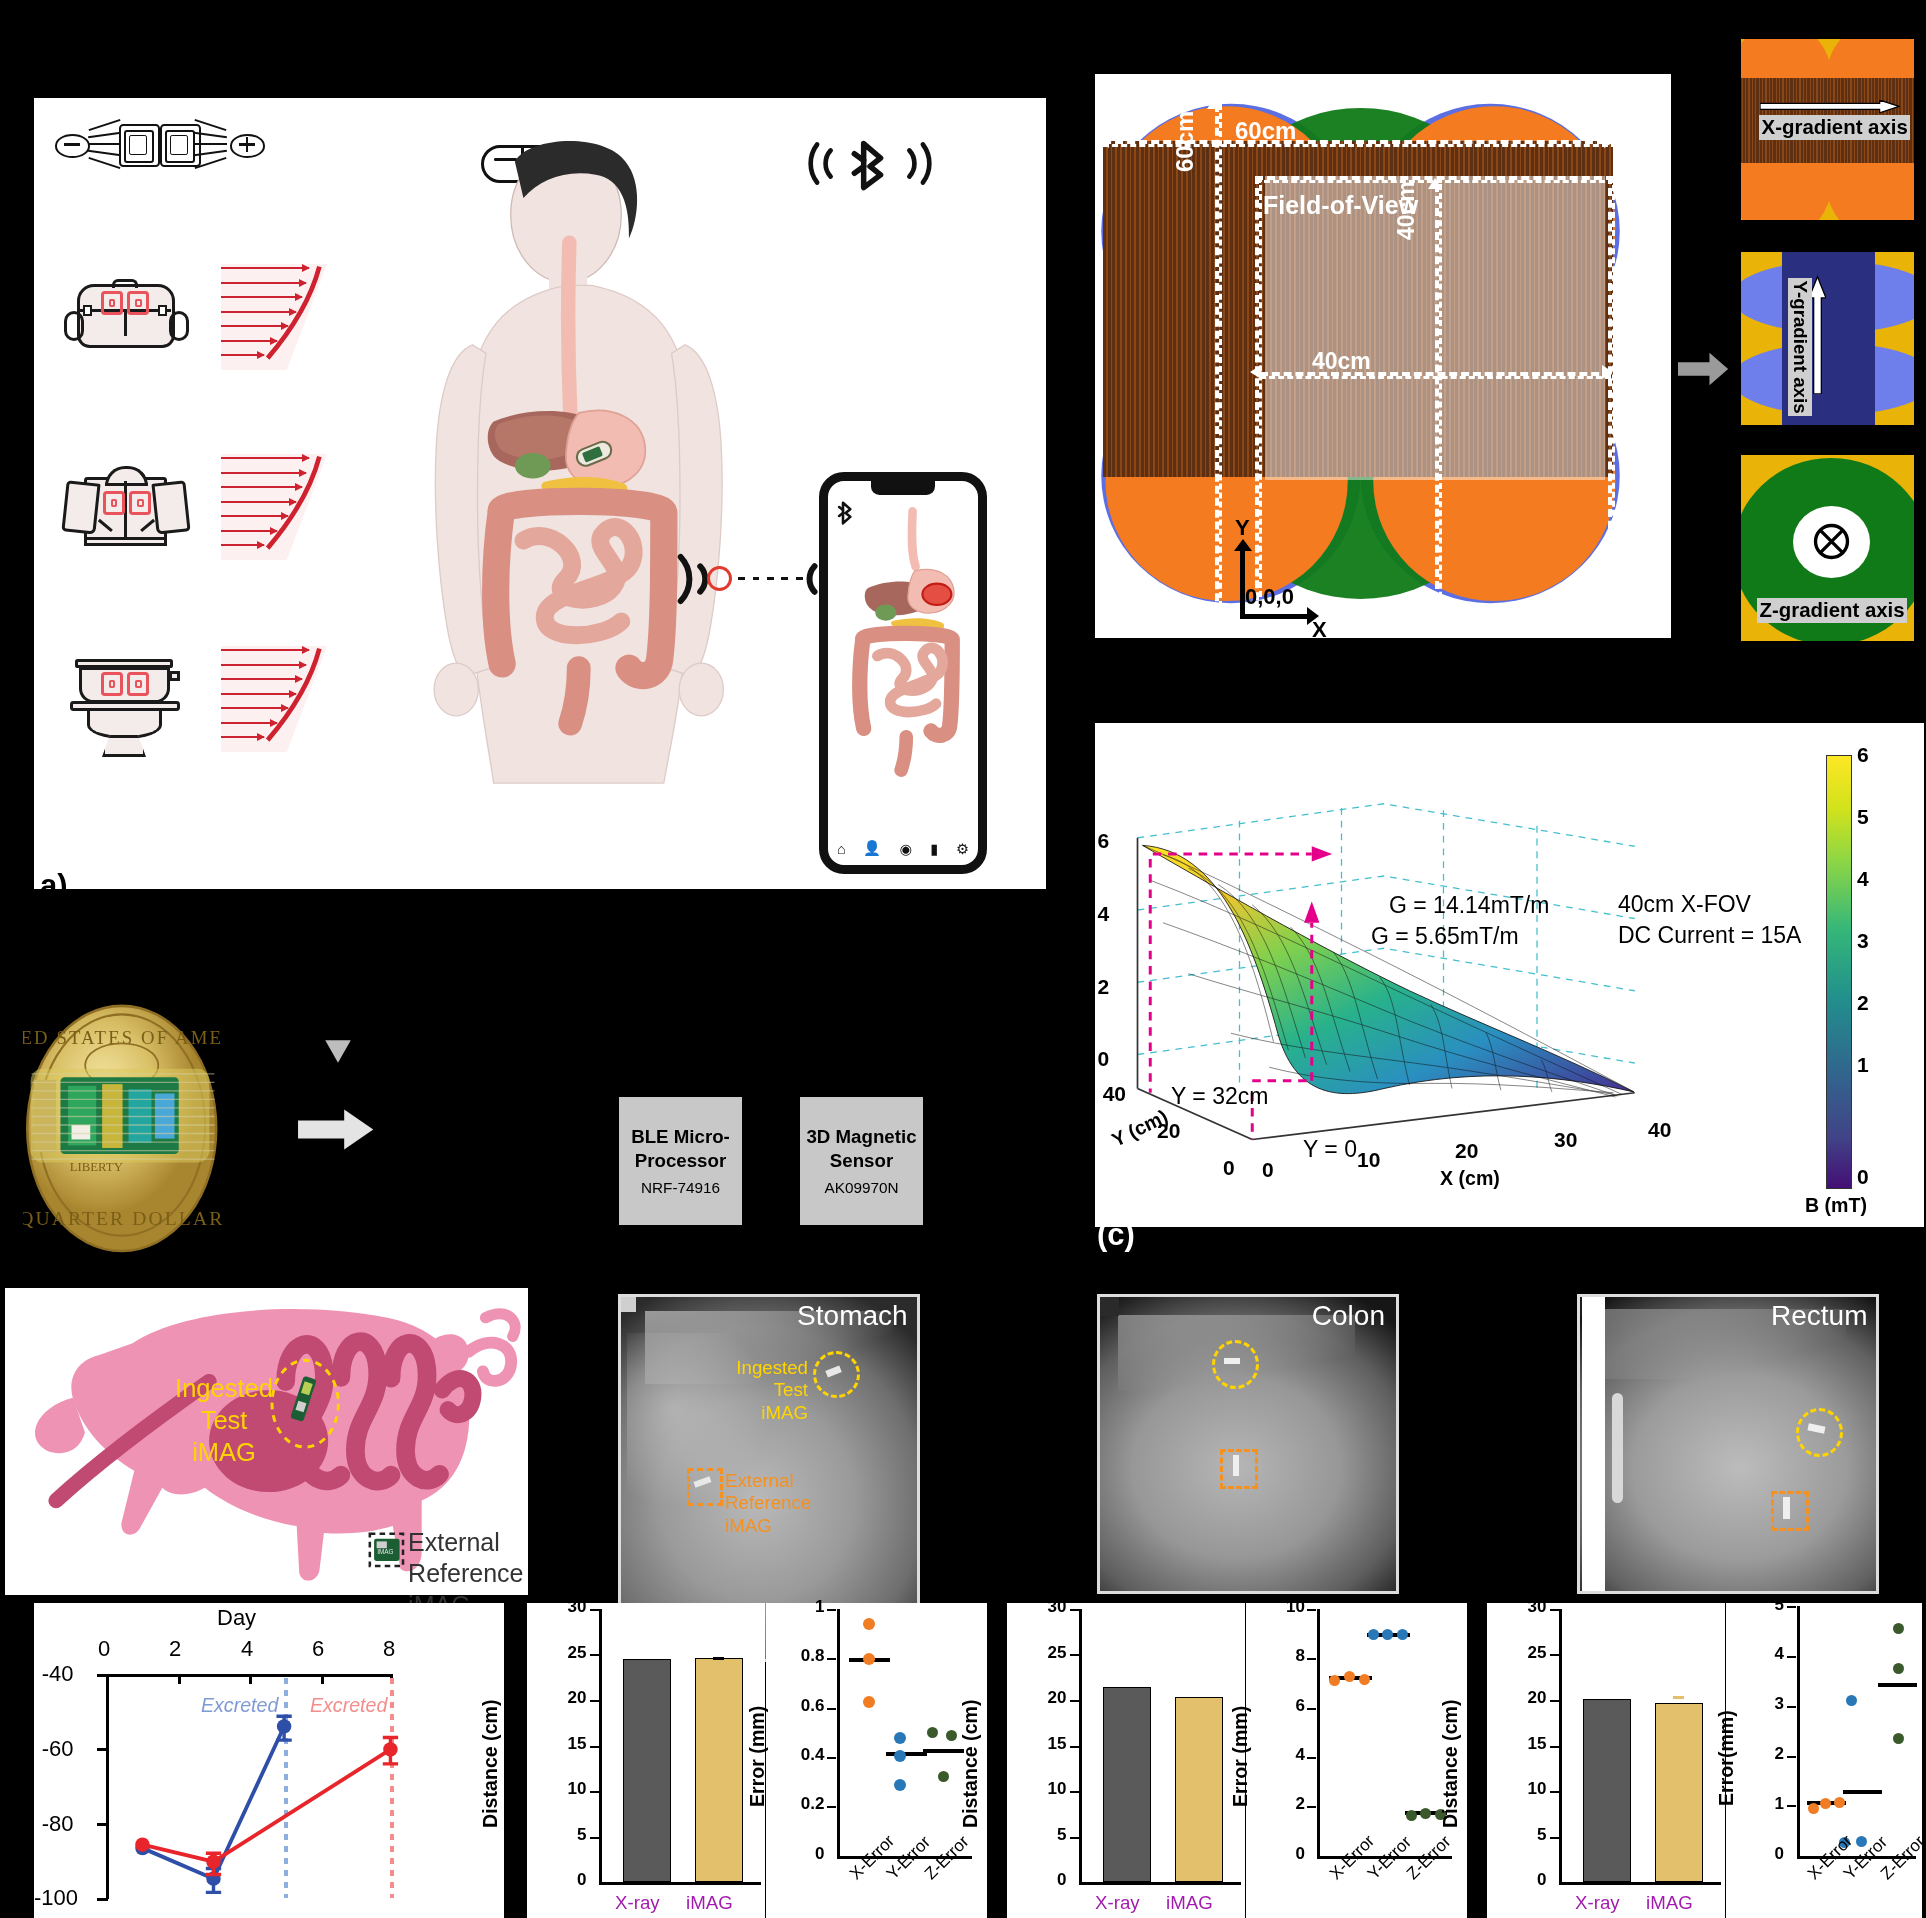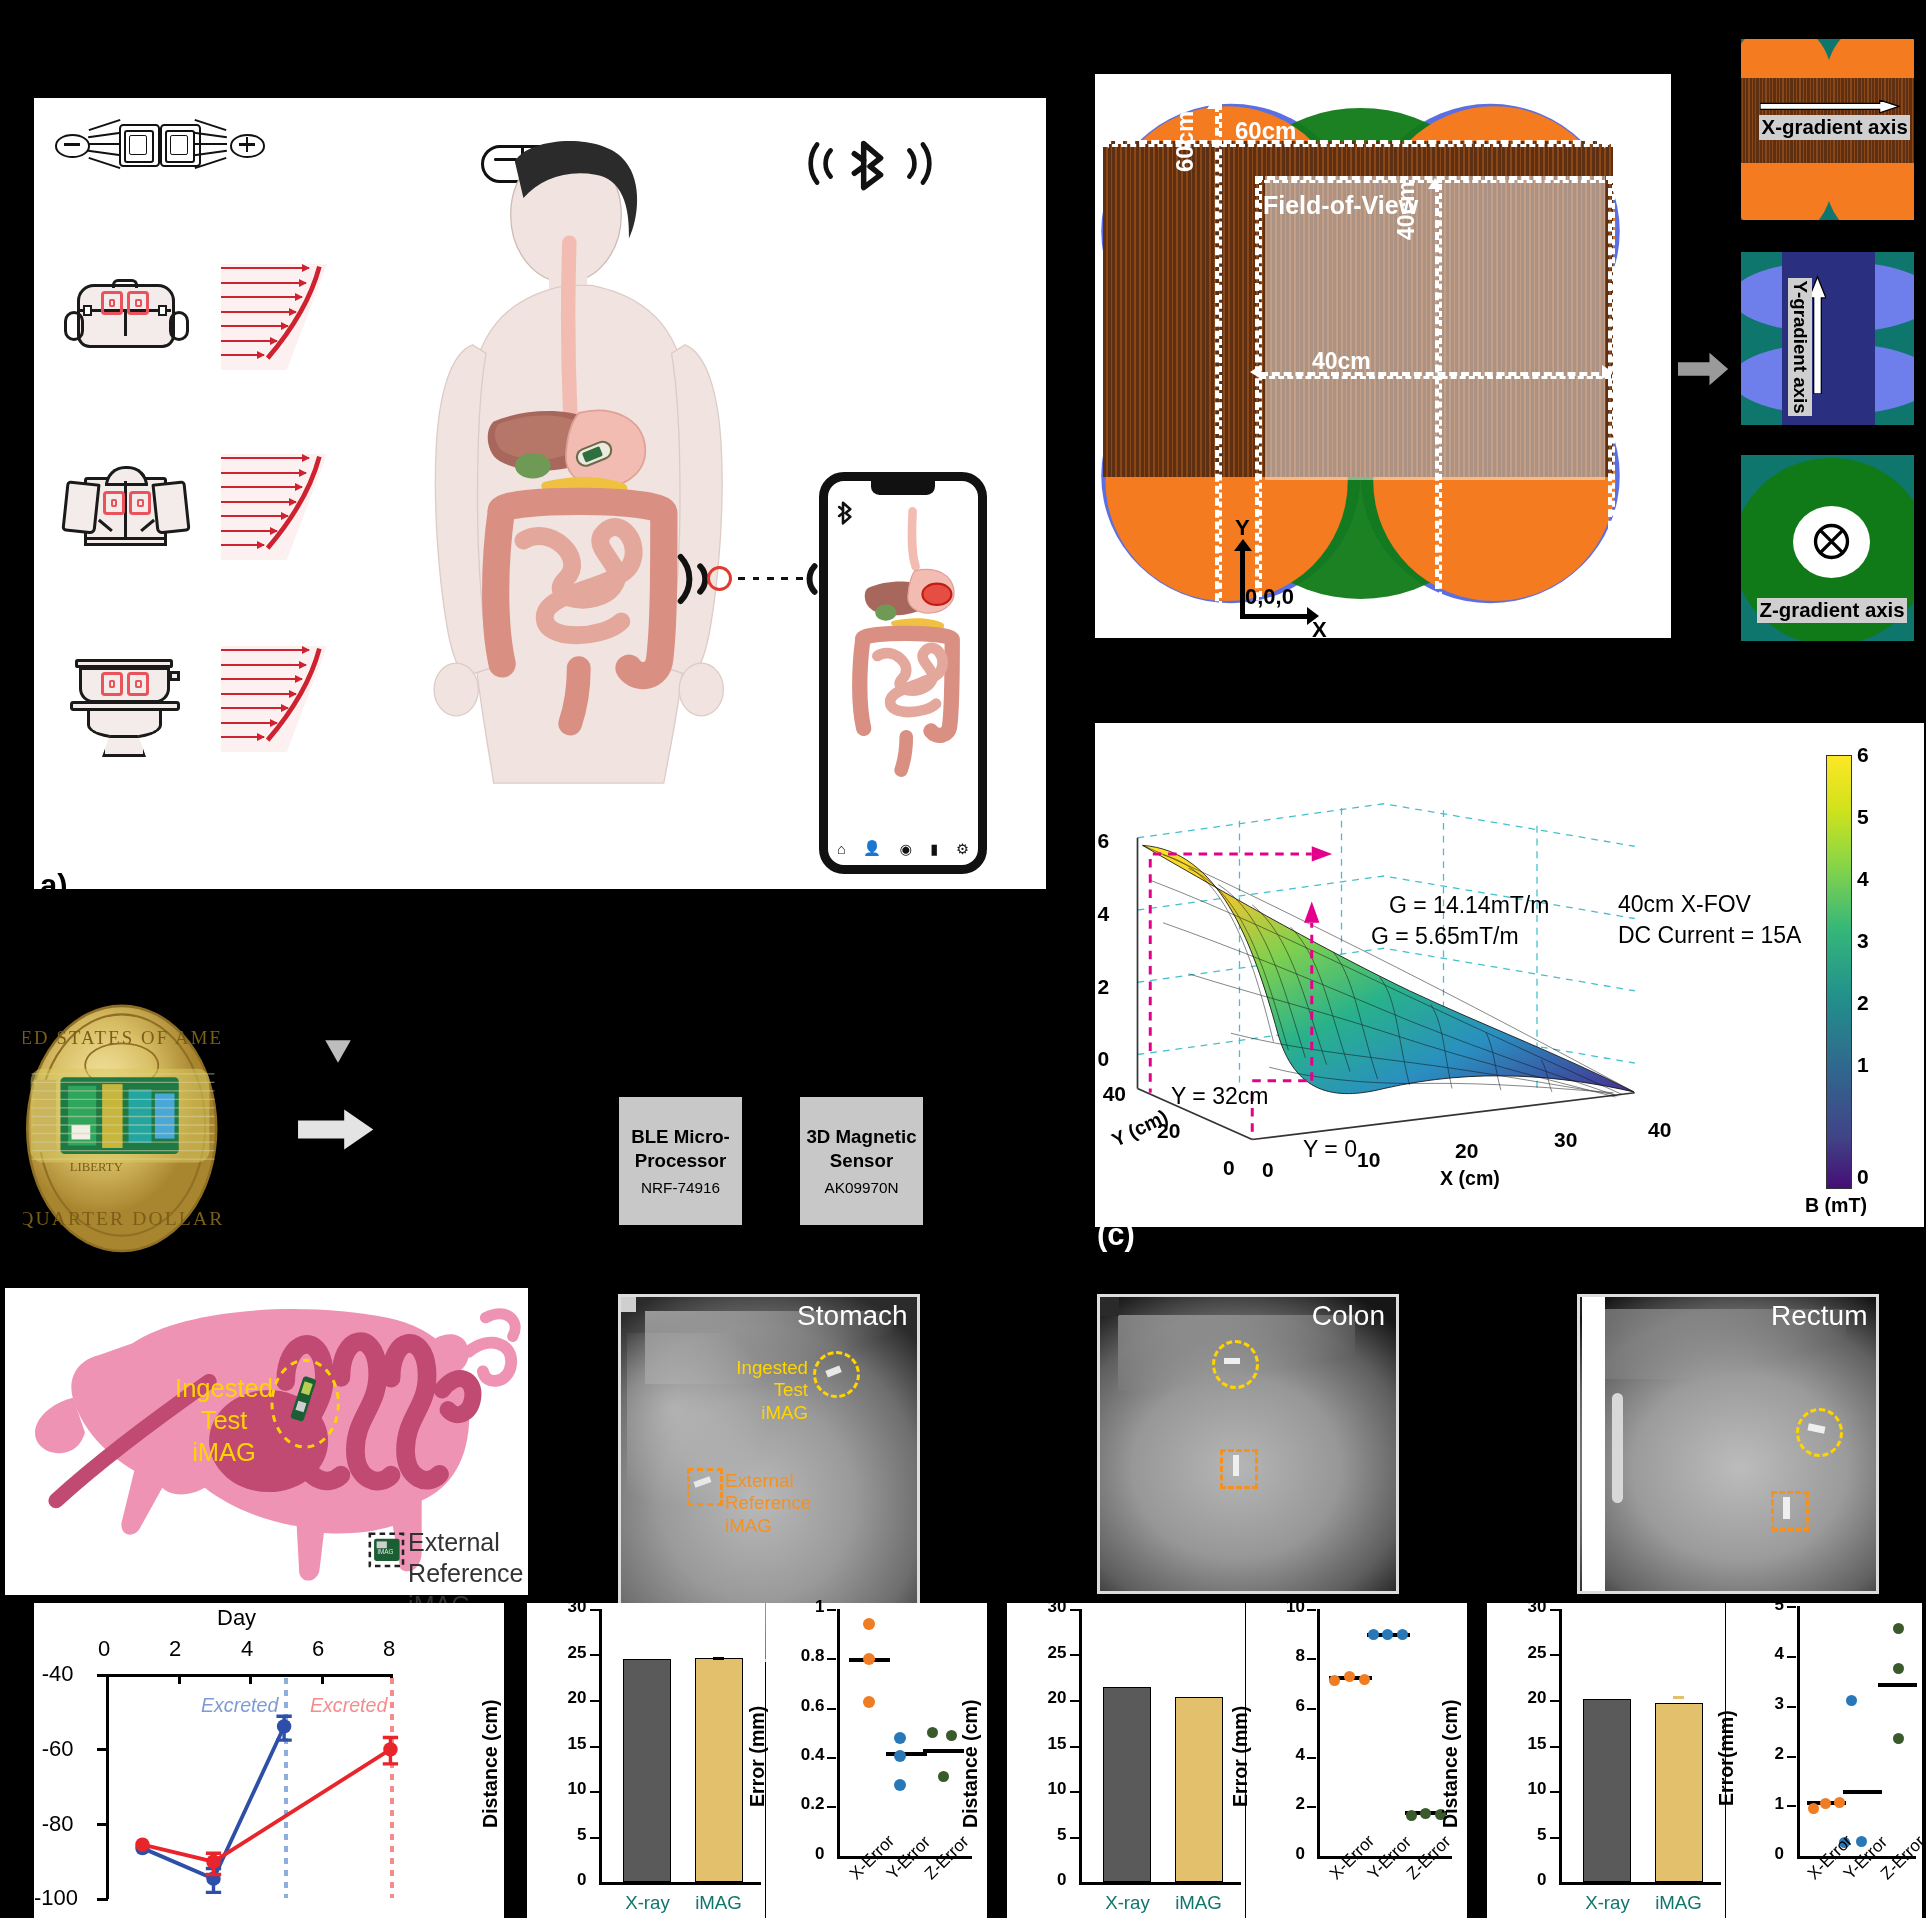--- a/index.html
+++ b/index.html
@@ -16,42 +16,42 @@
   .gradfield{position:absolute;width:106px;height:106px;}
   .garrow{position:absolute;height:2.1px;background:#cf2230;}
   .garrow:after{content:"";position:absolute;right:-0.9px;top:-3.4px;border-left:8.5px solid #cf2230;border-top:4.3px solid transparent;border-bottom:4.3px solid transparent;}
   
   #phone{position:absolute;left:785px;top:374px;width:168px;height:402px;border:9.4px solid #111;border-radius:25px;background:#fff;box-sizing:border-box;}
   .navicon{font-size:14.5px;color:#111;}
   
   #panelB{left:1095px;top:74px;width:576px;height:564px;}
   .dashline{position:absolute;border-color:#fff;border-style:dashed;}
   
-  .gcard{position:absolute;background:#0f766e;border:5.1px solid #000;box-sizing:border-box;overflow:hidden;}
+  .gcard{position:absolute;background:#eab308;border:5.1px solid #000;box-sizing:border-box;overflow:hidden;}
   .axlabel{position:absolute;background:#cfcfcf;color:#000;font-weight:700;white-space:nowrap;}
   
   #panelC{left:1095px;top:723px;width:829px;height:504px;}
   
   .chipbox{position:absolute;background:#c8c8c8;display:flex;flex-direction:column;align-items:center;justify-content:center;text-align:center;box-sizing:border-box;}
   .chipbox .t1{font-weight:700;font-size:18.7px;line-height:1.25;color:#000;}
   .chipbox .t2{font-size:15.3px;margin-top:6.8px;color:#000;}
   
   .xraypanel{position:absolute;background:#000;overflow:hidden;}
   .organlabel{position:absolute;color:#fff;font-size:28px;font-weight:400;}
   .ydash{position:absolute;border:3px dashed #ffd400;border-radius:50%;}
   .odash{position:absolute;border:3px dashed #f59121;}
   .ytxt{position:absolute;color:#ffd400;font-size:18.7px;line-height:1.2;text-align:right;}
   .otxt{position:absolute;color:#f59121;font-size:18.7px;line-height:1.2;}
   
   .chart{position:absolute;background:#fff;}
   .axisline{position:absolute;background:#000;}
   .tickl{position:absolute;background:#000;height:2.1px;width:9.4px;}
   .ticktxt{position:absolute;font-size:17px;font-weight:700;color:#000;text-align:right;}
   .bar{position:absolute;border:1.7px solid #000;box-sizing:border-box;}
-  .catlbl{position:absolute;font-size:18.7px;font-weight:400;color:#0f766e;text-align:center;}
+  .catlbl{position:absolute;font-size:18.7px;font-weight:400;color:#a21caf;}
   .catlbl-rot{position:absolute;font-size:17px;color:#000;transform:rotate(-45deg);transform-origin:left top;white-space:nowrap;}
   .axttl{position:absolute;font-size:19.6px;font-weight:700;color:#000;white-space:nowrap;}
   .dot{position:absolute;border-radius:50%;}
   .meanline{position:absolute;background:#000;height:4.3px;}
 </style>
 </head>
 <body>
 
 <div class="panel" id="panelA">
 

